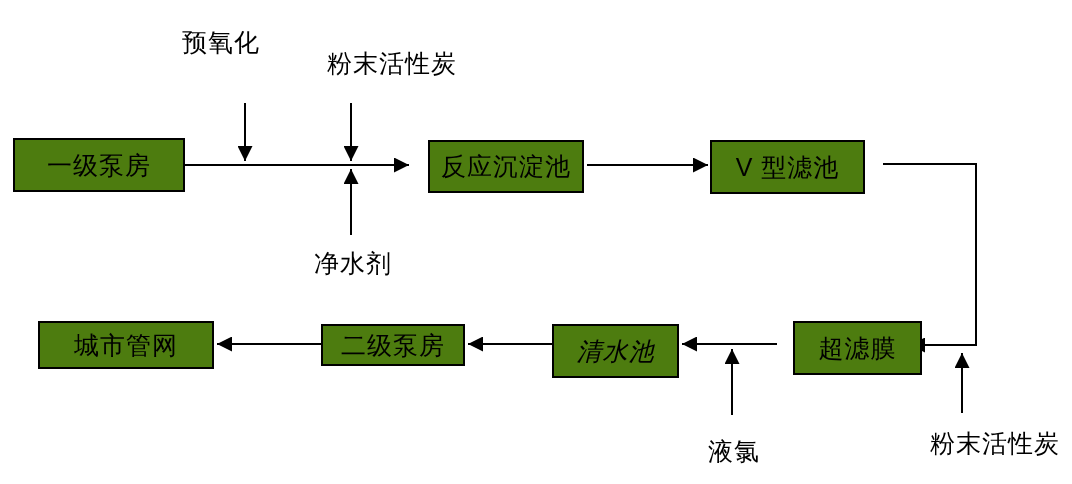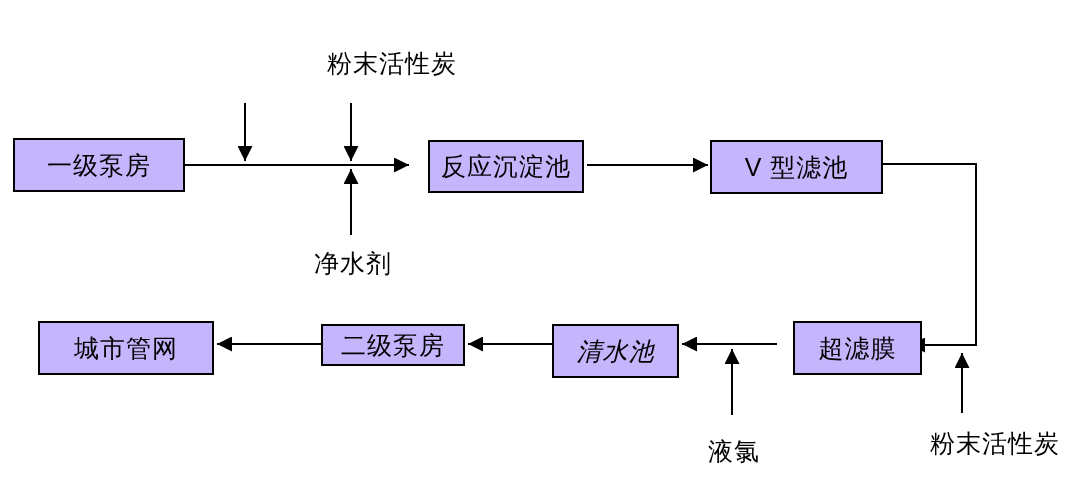--- a/index.html
+++ b/index.html
@@ -19,42 +19,42 @@
   .arrow-layer {
     position: absolute;
     left: 0;
     top: 0;
     width: 1072px;
     height: 484px;
   }
   .node {
     position: absolute;
     border: 2px solid #000000;
-    background: #c4b5fd;
+    background: #4d7c0f;
     display: flex;
     align-items: center;
     justify-content: center;
     font-size: 25px;
     letter-spacing: 1px;
     box-sizing: border-box;
     white-space: nowrap;
   }
   .annotation {
     position: absolute;
     font-size: 25px;
     letter-spacing: 1px;
     text-align: center;
     white-space: nowrap;
     line-height: 33px;
   }
   
   .n-primary-pump   { left: 13px;  top: 138px; width: 172px; height: 54px; }
   .n-reaction-tank  { left: 413px; top: 140px; width: 156px; height: 53px; margin-left: 15px; }
-  .n-v-filter       { left: 710px; top: 140px; width: 173px; height: 54px; }
-  .n-city-network   { left: 38px;  top: 321px; width: 176px; height: 54px; }
+  .n-v-filter       { left: 710px; top: 140px; width: 155px; height: 54px; }
+  .n-city-network   { left: 38px;  top: 321px; width: 176px; height: 48px; }
   .n-secondary-pump { left: 321px; top: 324px; width: 144px; height: 42px; }
   .n-clear-water    { left: 552px; top: 324px; width: 127px; height: 54px; font-style: italic; }
   .n-ultrafilter    { left: 777px; top: 321px; width: 129px; height: 54px; margin-left: 16px; }
   
   .a-permanganate     { left: 146px; top: 26px;  width: 150px; }
   .a-carbon-top       { left: 322px; top: 47px;  width: 140px; }
   .a-purifier         { left: 308px; top: 247px; width: 90px;  }
   .a-chlorine         { left: 702px; top: 435px; width: 64px;  }
   .a-carbon-right     { left: 928px; top: 427px; width: 134px; }
 </style>
@@ -88,19 +88,20 @@
 
   <div class="node n-primary-pump">一级泵房</div>
   <div class="node n-reaction-tank">反应沉淀池</div>
   <div class="node n-v-filter">V 型滤池</div>
   <div class="node n-city-network">城市管网</div>
   <div class="node n-secondary-pump">二级泵房</div>
   <div class="node n-clear-water">清水池</div>
   <div class="node n-ultrafilter">超滤膜</div>
 
   <div class="annotation a-permanganate">
+    <div>预氧化</div>
   </div>
   <div class="annotation a-carbon-top">粉末活性炭</div>
   <div class="annotation a-purifier">净水剂</div>
   <div class="annotation a-chlorine">液氯</div>
   <div class="annotation a-carbon-right">粉末活性炭</div>
 
 </div>
 
 </body></html>

